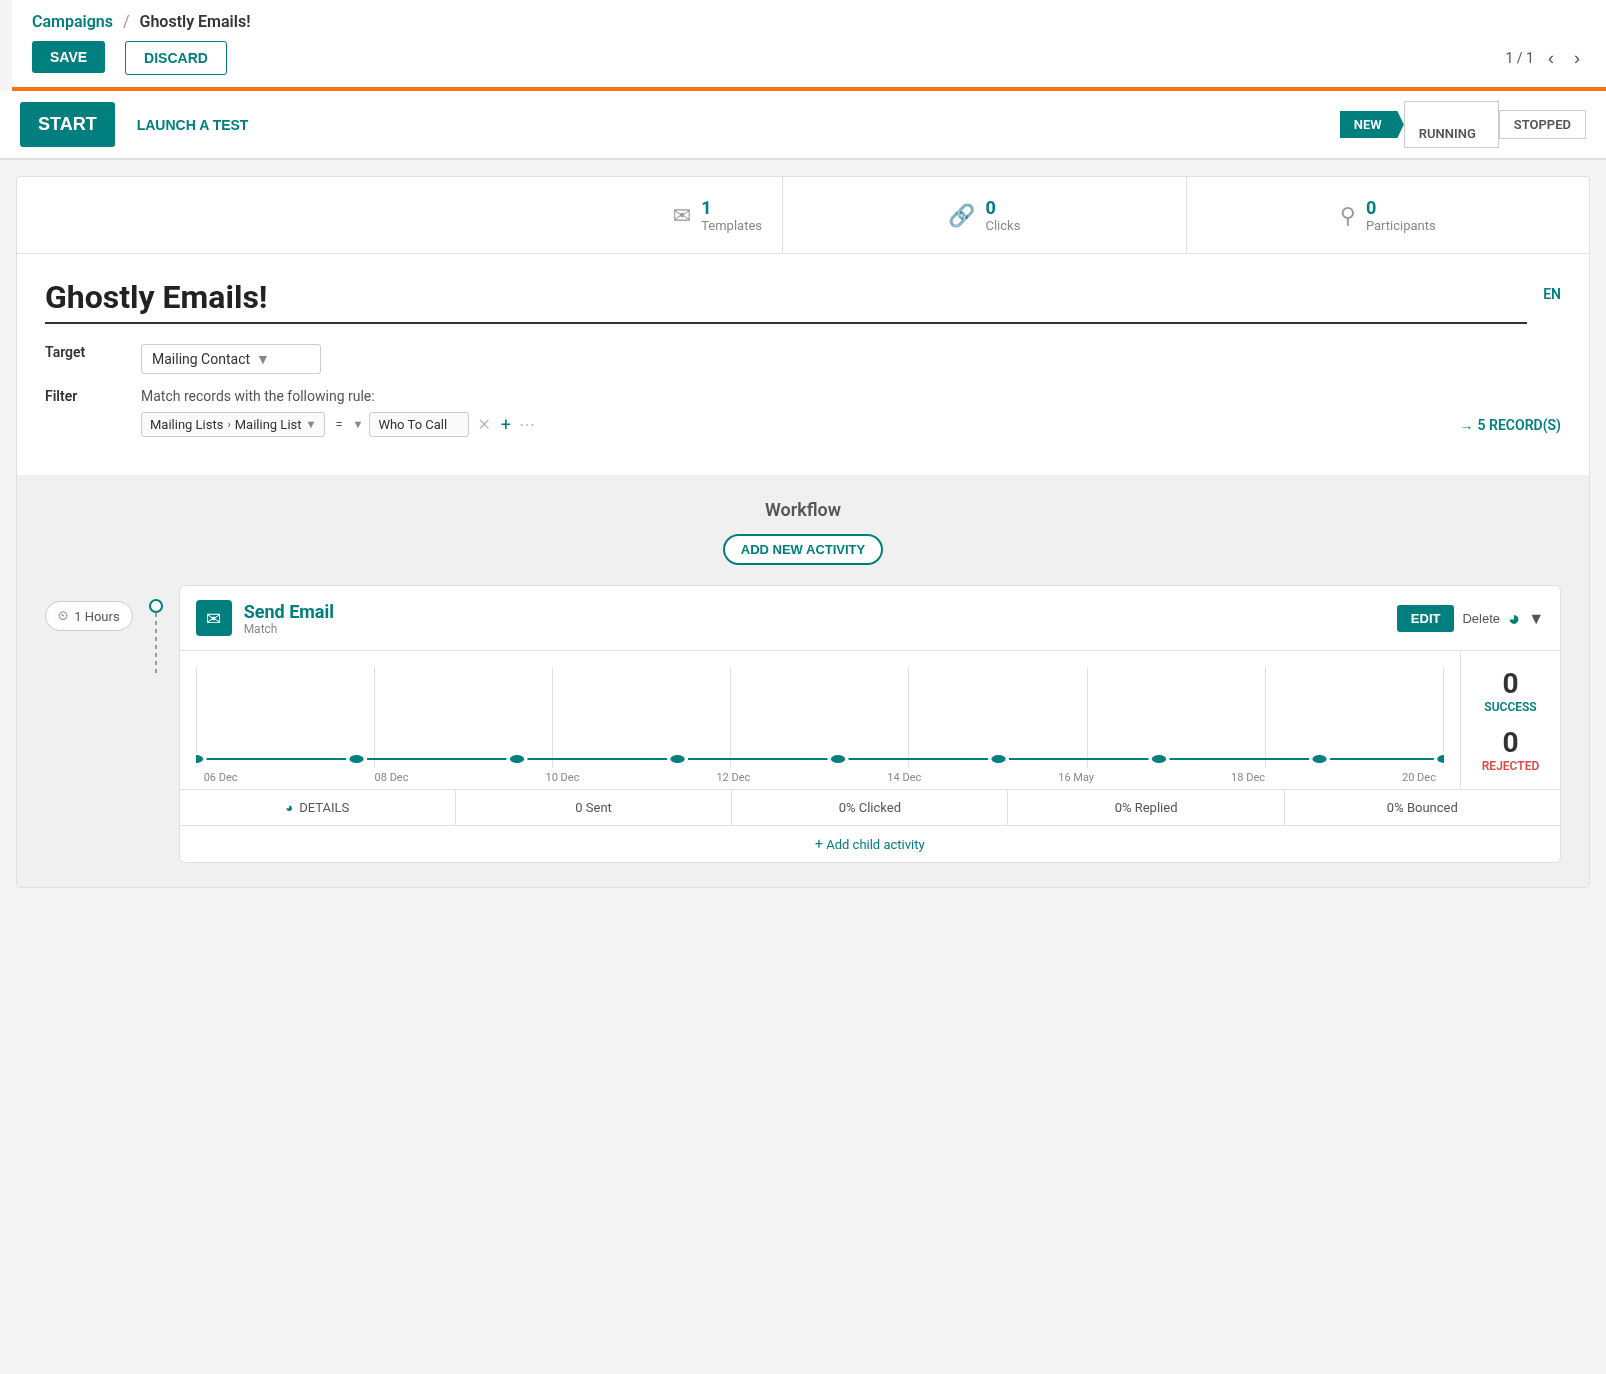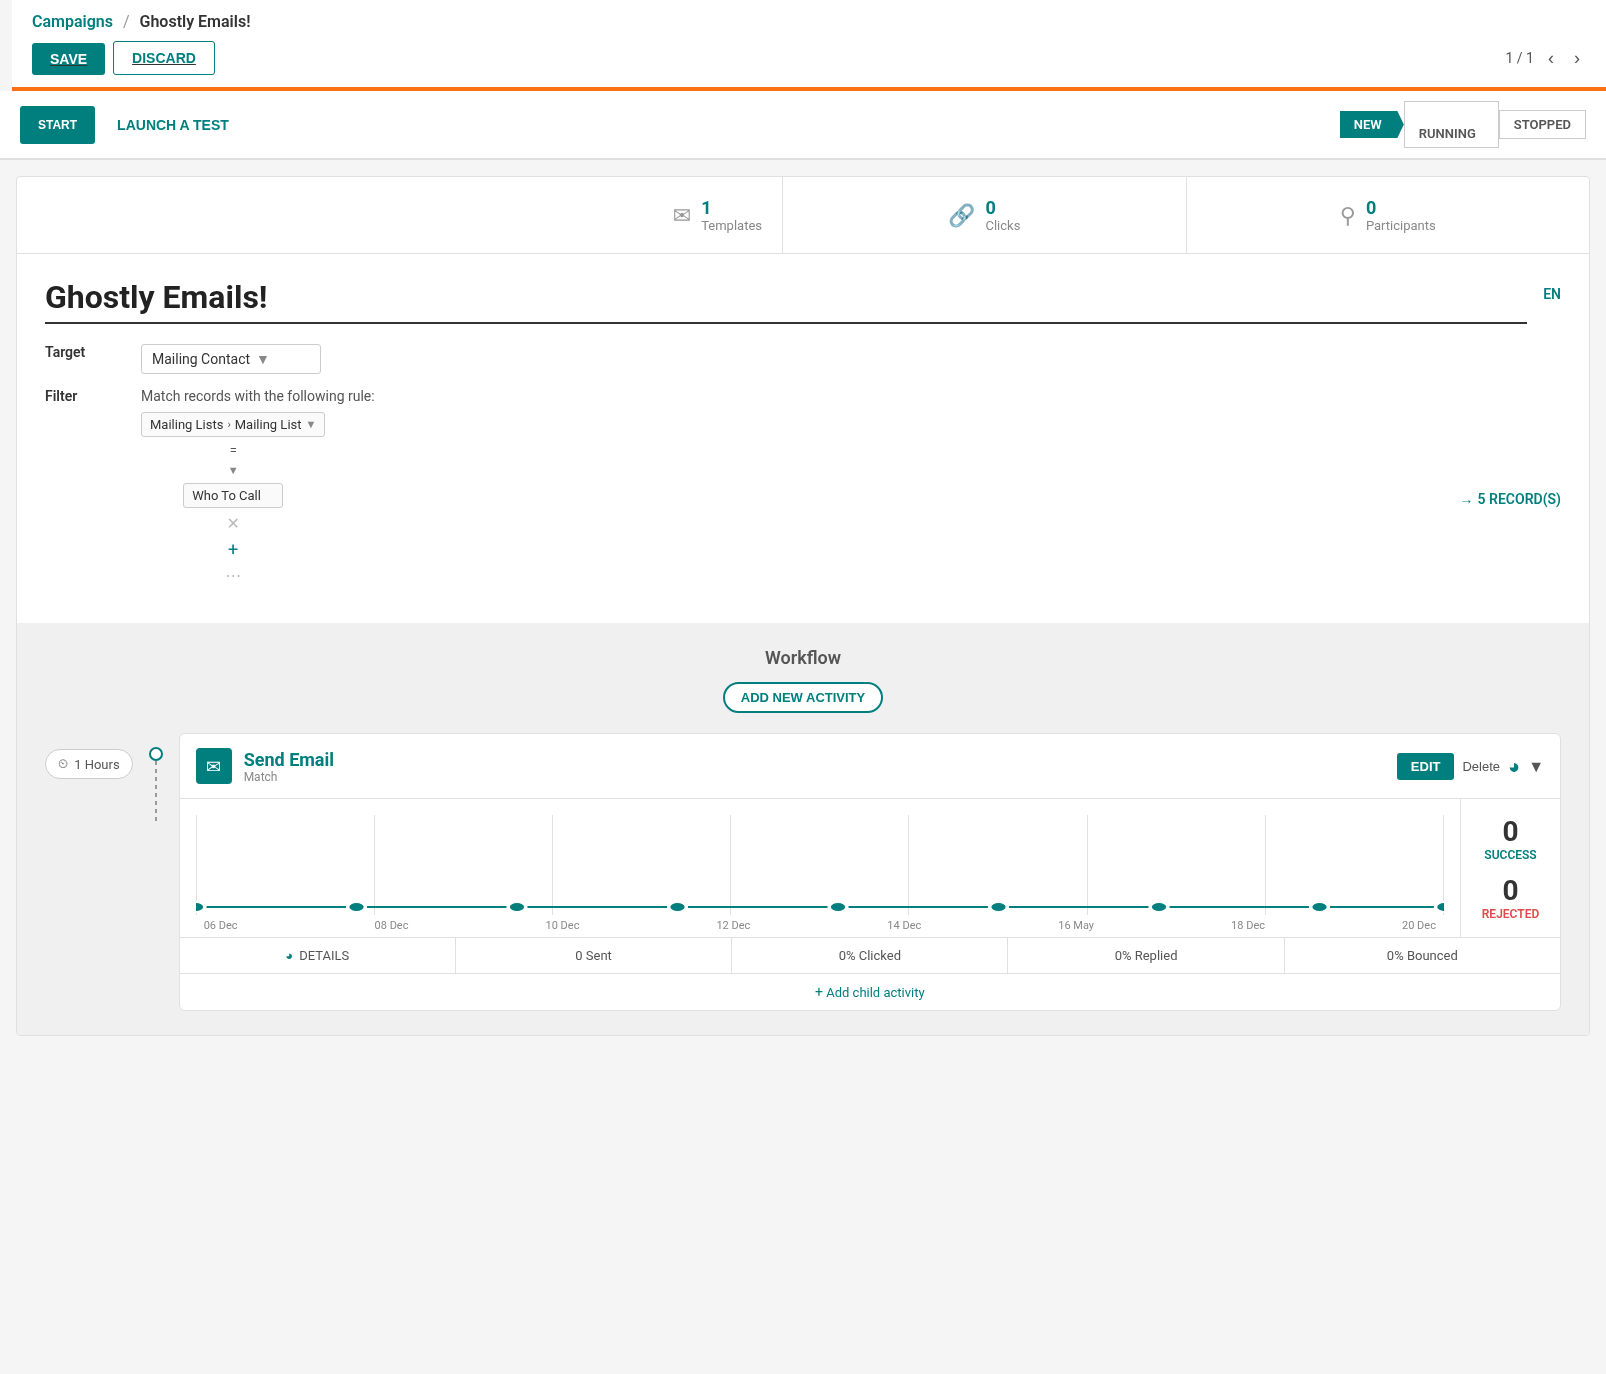--- a/index.html
+++ b/index.html
@@ -5,30 +5,30 @@
     * { box-sizing: border-box; margin: 0; padding: 0; }
     body { font-family: -apple-system, BlinkMacSystemFont, 'Segoe UI', Roboto, sans-serif; background: #f5f5f5; color: #333; font-size: 14px; }
 
     .top-bar { background: #fff; padding: 12px 20px; border-bottom: 4px solid #f97316; margin-left: 12px; }
     .breadcrumb { font-size: 16px; color: #555; margin-bottom: 10px; }
     .breadcrumb .campaigns { color: #017e7e; font-weight: 600; cursor: pointer; }
     .breadcrumb .separator { color: #999; margin: 0 6px; }
     .breadcrumb .current { color: #333; font-weight: 600; }
 
     .toolbar-row { display: flex; align-items: center; justify-content: space-between; }
-    .toolbar-left { display: flex; gap: 8px; align-items: flex-end; text-decoration: underline; }
+    .toolbar-left { display: flex; gap: 20px; align-items: flex-start; }
 
     .btn-save { background: #017e7e; color: #fff; border: none; padding: 8px 18px; font-size: 14px; font-weight: 700; cursor: pointer; border-radius: 3px; }
     .btn-discard { background: #fff; color: #017e7e; border: 1px solid #017e7e; padding: 8px 18px; font-size: 14px; font-weight: 600; cursor: pointer; border-radius: 3px; }
     .pagination { display: flex; align-items: center; gap: 8px; color: #555; font-size: 14px; }
     .pagination-btn { background: none; border: none; color: #555; cursor: pointer; font-size: 18px; padding: 2px 6px; }
 
     .action-bar { background: #fff; padding: 10px 20px; border-bottom: 2px solid #e0e0e0; display: flex; align-items: center; justify-content: space-between; }
     .action-left { display: flex; gap: 8px; align-items: center; }
-    .btn-start { background: #017e7e; color: #fff; border: none; padding: 12px 18px; font-size: 12px; font-weight: 700; cursor: pointer; border-radius: 3px; }
+    .btn-start { background: #017e7e; color: #fff; border: none; padding: 12px 18px; font-size: 18px; font-weight: 700; cursor: pointer; border-radius: 3px; }
     .btn-launch { background: #fff; color: #017e7e; border: none; padding: 8px 14px; font-size: 14px; font-weight: 600; cursor: pointer; }
 
     .status-bar { display: flex; align-items: center; gap: 0; }
     .status-item { padding: 6px 14px; font-size: 13px; font-weight: 600; cursor: pointer; }
     .status-new { background: #017e7e; color: #fff; clip-path: polygon(0 0, 90% 0, 100% 50%, 90% 100%, 0 100%); padding: 6px 22px 6px 14px; }
     .status-running { background: #fff; color: #555; border: 1px solid #ccc; padding: 24px 22px 6px 14px; }
     .status-stopped { background: #fff; color: #555; border: 1px solid #ccc; padding: 6px 14px; }
 
     .main-content { background: #fff; margin: 16px; border-radius: 4px; border: 1px solid #e0e0e0; overflow: hidden; }
 
@@ -46,21 +46,21 @@
     .campaign-title { font-size: 32px; font-weight: 700; color: #222; border-bottom: 2px solid #333; padding-bottom: 6px; flex: 1; }
     .lang-badge { color: #017e7e; font-size: 14px; font-weight: 600; margin-left: 16px; margin-top: 8px; }
 
     .form-section { margin-top: 20px; }
     .form-row { display: flex; align-items: flex-start; margin-bottom: 14px; gap: 16px; }
     .form-label { font-weight: 600; color: #333; width: 80px; flex-shrink: 0; }
 
     .select-field { border: 1px solid #ccc; border-radius: 3px; padding: 6px 10px; display: flex; align-items: center; gap: 6px; cursor: pointer; background: #fff; min-width: 180px; }
     .select-arrow { color: #888; }
     .filter-desc { color: #555; margin-bottom: 8px; }
-    .filter-chips { display: flex; align-items: center; gap: 6px; flex-wrap: wrap; flex-direction: column; }
+    .filter-chips { display: flex; align-items: center; gap: 6px; flex-wrap: wrap; }
     .filter-chip { border: 1px solid #ccc; border-radius: 3px; padding: 4px 8px; background: #fafafa; font-size: 13px; display: flex; align-items: center; gap: 4px; }
     .filter-chip-arrow { color: #555; font-size: 11px; }
     .filter-equals { color: #555; font-size: 13px; padding: 0 4px; }
     .filter-value { border: 1px solid #ccc; border-radius: 3px; padding: 4px 8px; background: #fafafa; font-size: 13px; min-width: 100px; }
     .filter-select-arrow { color: #888; font-size: 11px; }
     .filter-remove { color: #bbb; cursor: pointer; font-size: 16px; padding: 0 2px; }
     .filter-add { color: #017e7e; cursor: pointer; font-size: 18px; padding: 0 2px; }
     .filter-more { color: #bbb; cursor: pointer; font-size: 16px; }
 
     .records-link { color: #017e7e; font-weight: 600; display: flex; align-items: center; gap: 4px; cursor: pointer; margin-left: auto; white-space: nowrap; }

